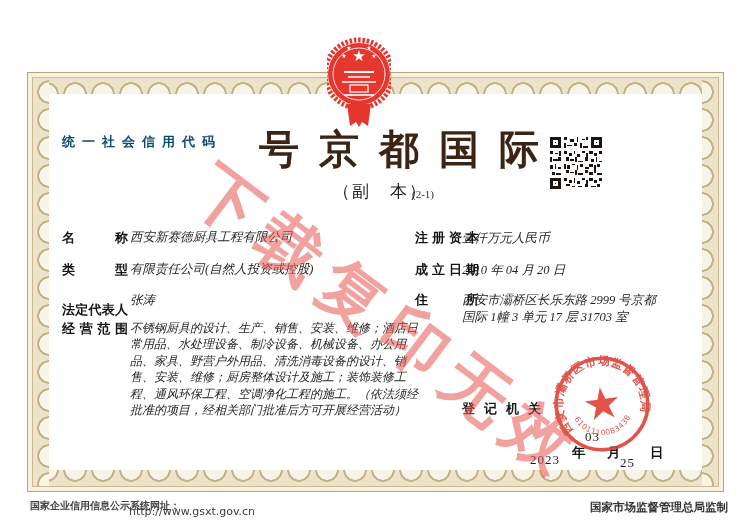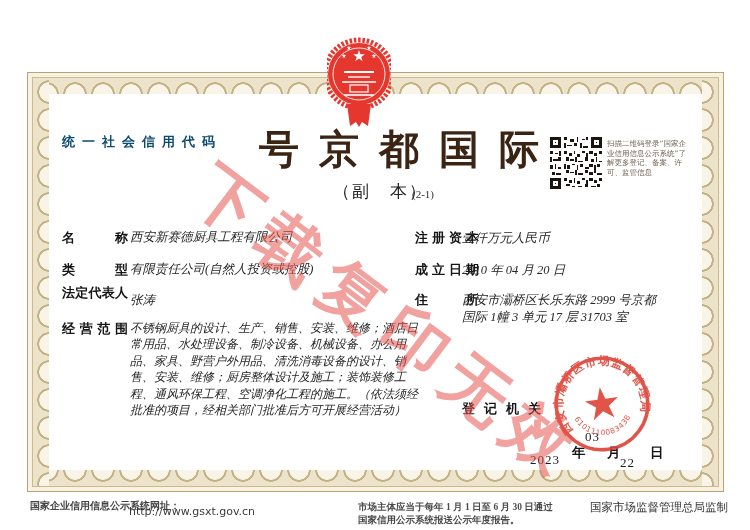--- a/index.html
+++ b/index.html
@@ -62,21 +62,21 @@
   
   .seal{position:absolute;left:550px;top:352px;z-index:5;opacity:0.88;}
   .emblem{position:absolute;left:327px;top:34px;z-index:3;}
   .qr{position:absolute;left:550px;top:137px;width:52px;height:52px;}
 
   
   .foot{position:absolute;font-size:10px;color:#3a3a3a;}
   .foot-site-label{left:30px;top:499px;font-weight:bold;font-size:10px;color:#444;}
   .foot-site-url{left:129px;top:505px;font-size:11px;color:#3a3a3a;font-family:"DejaVu Sans",sans-serif;}
   .foot-mid{left:358px;top:501px;width:240px;font-size:9.5px;line-height:12.5px;font-weight:bold;color:#4a4a4a;}
-  .foot-right{left:590px;top:500px;font-size:11.5px;font-weight:normal;color:#333;}
+  .foot-right{left:590px;top:500px;font-size:11.5px;font-weight:bold;color:#333;}
 </style>
 </head>
 <body>
 
 <div class="page">
 
   <div class="frame">
     <div class="band band-top"></div>
     <div class="band band-bottom"></div>
     <div class="band band-left"></div>
@@ -120,32 +120,31 @@
                M10 13h2v2h-2z M13 14h2v1h-2z M16 13h1v3h-1z M18 15h3v1h-3z M22 13h2v2h-2z
                M26 14h2v2h-2z M29 13h1v3h-1z M31 15h2v1h-2z M9 17h1v3h-1z M11 18h2v2h-2z
                M14 17h2v1h-2z M17 18h1v3h-1z M19 17h2v2h-2z M22 19h3v1h-3z M25 17h2v2h-2z
                M28 18h1v3h-1z M30 17h2v2h-2z M10 21h2v2h-2z M13 22h2v1h-2z M16 21h1v3h-1z
                M18 23h3v1h-3z M22 21h2v2h-2z M25 22h2v2h-2z M28 21h1v2h-1z M30 23h3v1h-3z
                M9 26h2v2h-2z M12 27h2v2h-2z M15 26h1v3h-1z M17 28h2v2h-2z M20 26h2v1h-2z
                M23 27h1v3h-1z M25 26h2v2h-2z M28 27h2v2h-2z M31 26h2v2h-2z M10 30h3v1h-3z
                M14 31h2v1h-2z M18 31h2v1h-2z M22 30h2v2h-2z M26 31h3v1h-3z M30 30h2v2h-2z"></path>
     </g>
   </svg>
-  <div class="qr-note">扫描二维码登录“国家企业信用信息公示系统”了解更多登记、备案、许可、监管信息</div>
 
   <div class="row">
     <span class="lbl lbl-l" style="top:229px">名称</span>
     <span class="val val-l" style="top:229px">西安新赛德厨具工程有限公司</span>
   </div>
   <div class="row">
     <span class="lbl lbl-l" style="top:261px">类型</span>
     <span class="val val-l" style="top:261px">有限责任公司(自然人投资或控股)</span>
   </div>
   <div class="row">
-    <span class="lbl lbl-l" style="top:284px">法定代表人</span>
+    <span class="lbl lbl-l" style="top:301px">法定代表人</span>
     <span class="val val-l" style="top:292px">张涛</span>
   </div>
   <div class="row">
     <span class="lbl lbl-l" style="top:320px">经营范围</span>
     <span class="val val-l scope-val" style="top:320px">不锈钢厨具的设计、生产、销售、安装、维修；酒店日常用品、水处理设备、制冷设备、机械设备、办公用品、家具、野营户外用品、清洗消毒设备的设计、销售、安装、维修；厨房整体设计及施工；装饰装修工程、通风环保工程、空调净化工程的施工。（依法须经批准的项目，经相关部门批准后方可开展经营活动）</span>
   </div>
 
   <div class="row">
     <span class="lbl lbl-r" style="top:229px">注册资本</span>
     <span class="val val-r" style="top:230px">壹仟万元人民币</span>
@@ -157,21 +156,21 @@
   <div class="row">
     <span class="lbl lbl-r" style="top:291px">住所</span>
     <span class="val val-r" style="top:292px">西安市灞桥区长乐东路 2999 号京都国际 1幢 3 单元 17 层 31703 室</span>
   </div>
 
   <div class="reg-label">登记机关</div>
   <span class="date-num" style="left:530px;top:452px">2023</span>
   <span class="date-char" style="left:572px;top:444px">年</span>
   <span class="date-num" style="left:585px;top:429px">03</span>
   <span class="date-char" style="left:607px;top:444px">月</span>
-  <span class="date-num" style="left:620px;top:455px">22</span>
+  <span class="date-num" style="left:620px;top:455px">25</span>
   <span class="date-char" style="left:650px;top:444px">日</span>
 
   <svg class="seal" width="104" height="104" viewBox="0 0 100 100">
     <g transform="rotate(-8 50 50)" fill="none">
       <circle cx="50" cy="50" r="44" stroke="#dc3d32" stroke-width="3.4"></circle>
       <path id="sealArcTop" d="M 18.9 71.8 A 38 38 0 1 1 81.1 71.8" fill="none"></path>
       <path id="sealArcBottom" d="M 21.8 60.3 A 30 30 0 0 0 78.2 60.3" fill="none"></path>
       <text font-size="11" fill="#dc3d32" font-weight="bold" letter-spacing="1" font-family="'Liberation Serif',serif">
         <textPath href="#sealArcTop">西安市灞桥区市场监督管理局</textPath>
       </text>
@@ -179,19 +178,15 @@
         <textPath href="#sealArcBottom">6101110083438</textPath>
       </text>
       <text x="50" y="64" font-size="42" text-anchor="middle" fill="#dc3d32">★</text>
     </g>
   </svg>
 
   <div class="watermark">下载复印无效</div>
 
   <div class="foot foot-site-label">国家企业信用信息公示系统网址：</div>
   <div class="foot foot-site-url">http://www.gsxt.gov.cn</div>
-  <div class="foot foot-mid">
-    <div>市场主体应当于每年 1 月 1 日至 6 月 30 日通过</div>
-    <div>国家信用公示系统报送公示年度报告。</div>
-  </div>
   <div class="foot foot-right">国家市场监督管理总局监制</div>
 
 </div>
 
 </body></html>

